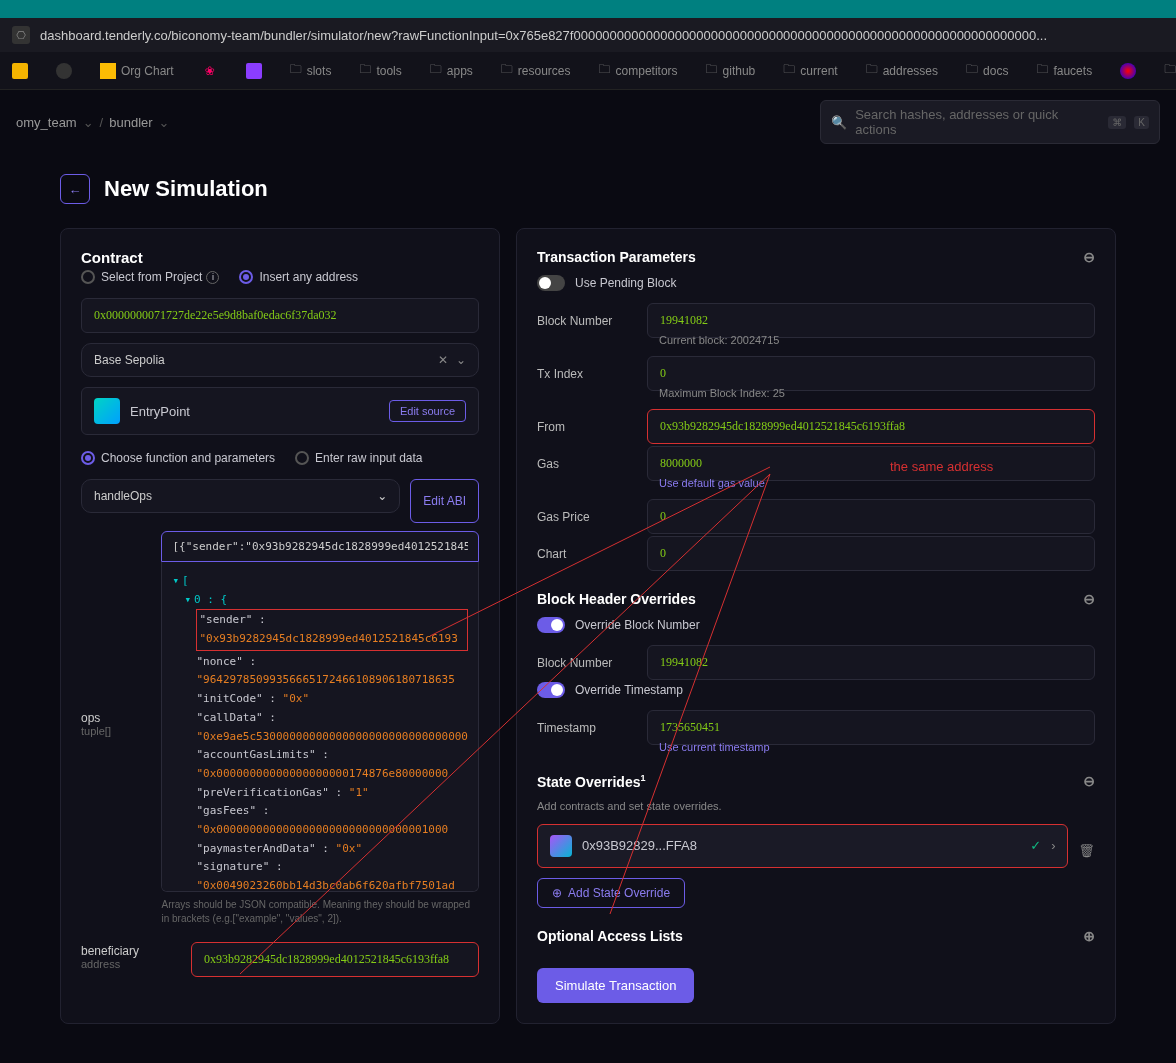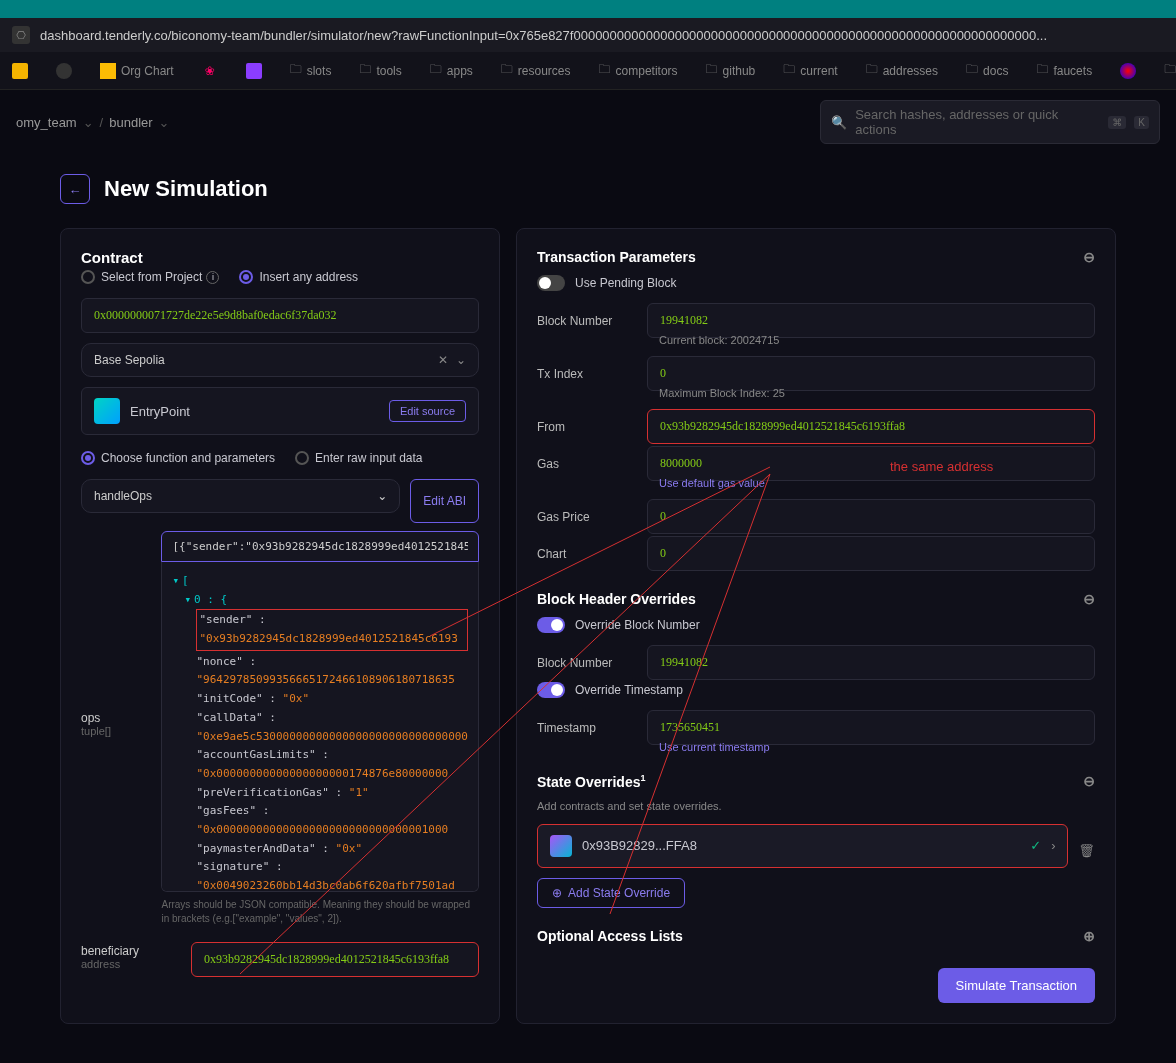--- a/index.html
+++ b/index.html
@@ -64,21 +64,21 @@
 .toggle.on::after { left: 14px; }
 .section-title { color: #fff; font-size: 14px; font-weight: 600; margin: 20px 0 10px; display: flex; justify-content: space-between; align-items: center; }
 .section-title .collapse { color: #888; cursor: pointer; }
 .subtext { color: #888; font-size: 11px; margin-bottom: 12px; }
 .state-item { background: #1a1a26; border-radius: 6px; padding: 10px 12px; display: flex; align-items: center; gap: 10px; margin-bottom: 10px; }
 .state-icon { width: 22px; height: 22px; background: linear-gradient(135deg, #a855f7, #06b6d4); border-radius: 4px; }
 .state-actions { margin-left: auto; display: flex; gap: 10px; align-items: center; color: #888; }
 .check-icon { color: #10b981; }
 .trash { color: #888; cursor: pointer; margin-left: 10px; }
 .add-override { border: 1px solid #6c5ce7; color: #8b7cf0; background: transparent; padding: 7px 14px; border-radius: 6px; font-size: 12px; cursor: pointer; display: inline-flex; gap: 6px; align-items: center; }
-.simulate-row { display: flex; justify-content: flex-end; margin-top: 24px; }
+.simulate-row { display: flex; justify-content: flex-start; margin-top: 24px; }
 .simulate-btn { background: #6c5ce7; color: #fff; border: none; padding: 10px 18px; border-radius: 6px; font-size: 13px; cursor: pointer; }
 .annotation { position: absolute; color: #d63031; font-size: 13px; font-weight: 500; }
 svg.line-overlay { position: absolute; pointer-events: none; }
 .sup { font-size: 9px; vertical-align: super; }
 </style>
 </head>
 <body>
 
 <div class="browser-top"></div>
 

